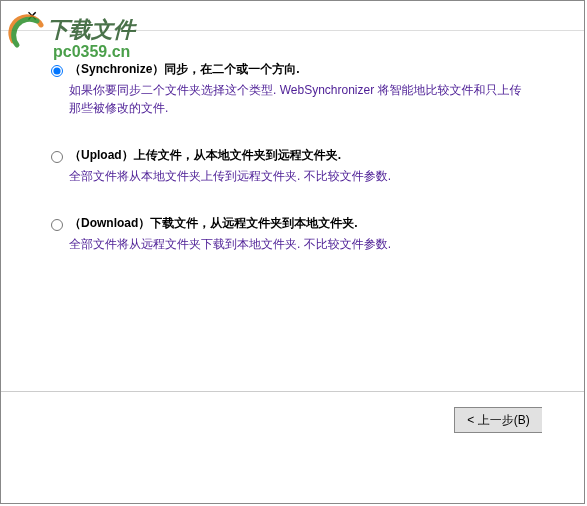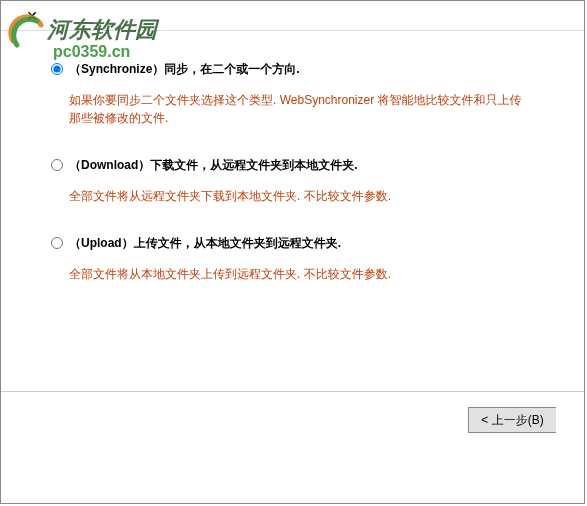--- a/index.html
+++ b/index.html
@@ -96,50 +96,50 @@
     }
     .content {
       padding: 30px 50px 10px 50px;
       height: 360px;
     }
     .option-group {
       margin-bottom: 30px;
     }
     .option-row {
       display: flex;
-      align-items: flex-start;
+      align-items: center;
       gap: 6px;
     }
     .option-row input[type="radio"] {
       margin-top: 2px;
       width: 12px;
       height: 12px;
     }
     .option-title {
       font-weight: bold;
       font-size: 12px;
       color: #000;
     }
     .option-desc {
       font-size: 12px;
-      color: #c2410c;
+      color: #4c1d95;
       margin-left: 18px;
-      margin-top: 13px;
+      margin-top: 3px;
       line-height: 1.5;
     }
     .separator {
       border-top: 1px solid #ccc;
       margin: 0;
     }
     .button-bar {
       display: flex;
       justify-content: flex-end;
       align-items: center;
       gap: 8px;
-      padding: 12px 2px;
+      padding: 12px 16px;
       height: 56px;
     }
     .btn {
       min-width: 88px;
       height: 26px;
       border: 1px solid #888;
       background: #e1e1e1;
       font-size: 12px;
       cursor: pointer;
       font-family: inherit;
@@ -169,31 +169,31 @@
       <label class="option-row">
         <input type="radio" name="synctype" checked="" style="">
         <span class="option-title">（Synchronize）同步，在二个或一个方向.</span>
       </label>
       <div class="option-desc">如果你要同步二个文件夹选择这个类型. WebSynchronizer 将智能地比较文件和只上传 那些被修改的文件.</div>
     </div>
 
     <div class="option-group">
       <label class="option-row">
         <input type="radio" name="synctype" style="">
+        <span class="option-title">（Upload）上传文件，从本地文件夹到远程文件夹.</span>
+      </label>
+      <div class="option-desc">全部文件将从本地文件夹上传到远程文件夹. 不比较文件参数.</div>
+    </div>
+
+    <div class="option-group">
+      <label class="option-row">
+        <input type="radio" name="synctype" style="">
         <span class="option-title">（Download）下载文件，从远程文件夹到本地文件夹.</span>
       </label>
       <div class="option-desc">全部文件将从远程文件夹下载到本地文件夹. 不比较文件参数.</div>
-    </div>
-
-    <div class="option-group">
-      <label class="option-row">
-        <input type="radio" name="synctype" style="">
-        <span class="option-title">（Upload）上传文件，从本地文件夹到远程文件夹.</span>
-      </label>
-      <div class="option-desc">全部文件将从本地文件夹上传到远程文件夹. 不比较文件参数.</div>
     </div>
 
   </div>
 
   <div class="separator"></div>
 
   <div class="button-bar">
     <div class="btn-group">
       <button class="btn">&lt; 上一步(B)</button>
     </div>
@@ -202,15 +202,15 @@
 
 </div>
 
 <div class="watermark">
   <div class="logo-arc">
     <svg viewBox="0 0 40 40">
       <path d="M 6 28 A 16 16 0 0 1 34 12" stroke="#e67817" stroke-width="5" fill="none" stroke-linecap="round"></path>
       <path d="M 10 32 A 16 16 0 0 1 30 8" stroke="#2b8f2b" stroke-width="5" fill="none" stroke-linecap="round"></path>
     </svg>
   </div>
-  <div class="text1">河东软件园</div>
+  <div class="text1">下载文件</div>
   <div class="text2">pc0359.cn</div>
 </div>
 
 </body></html>

